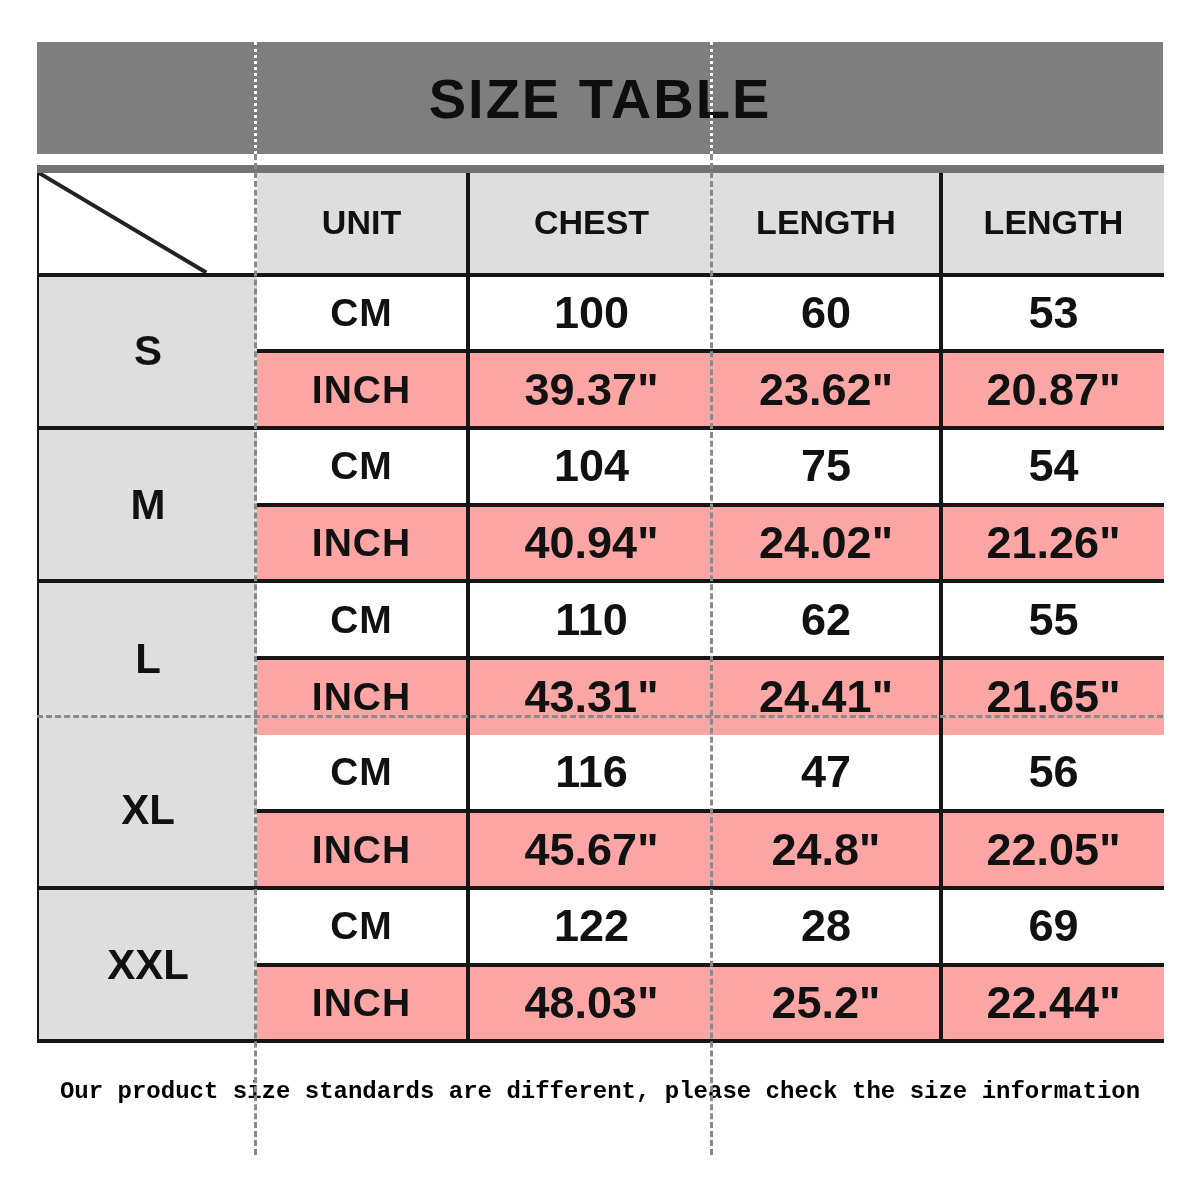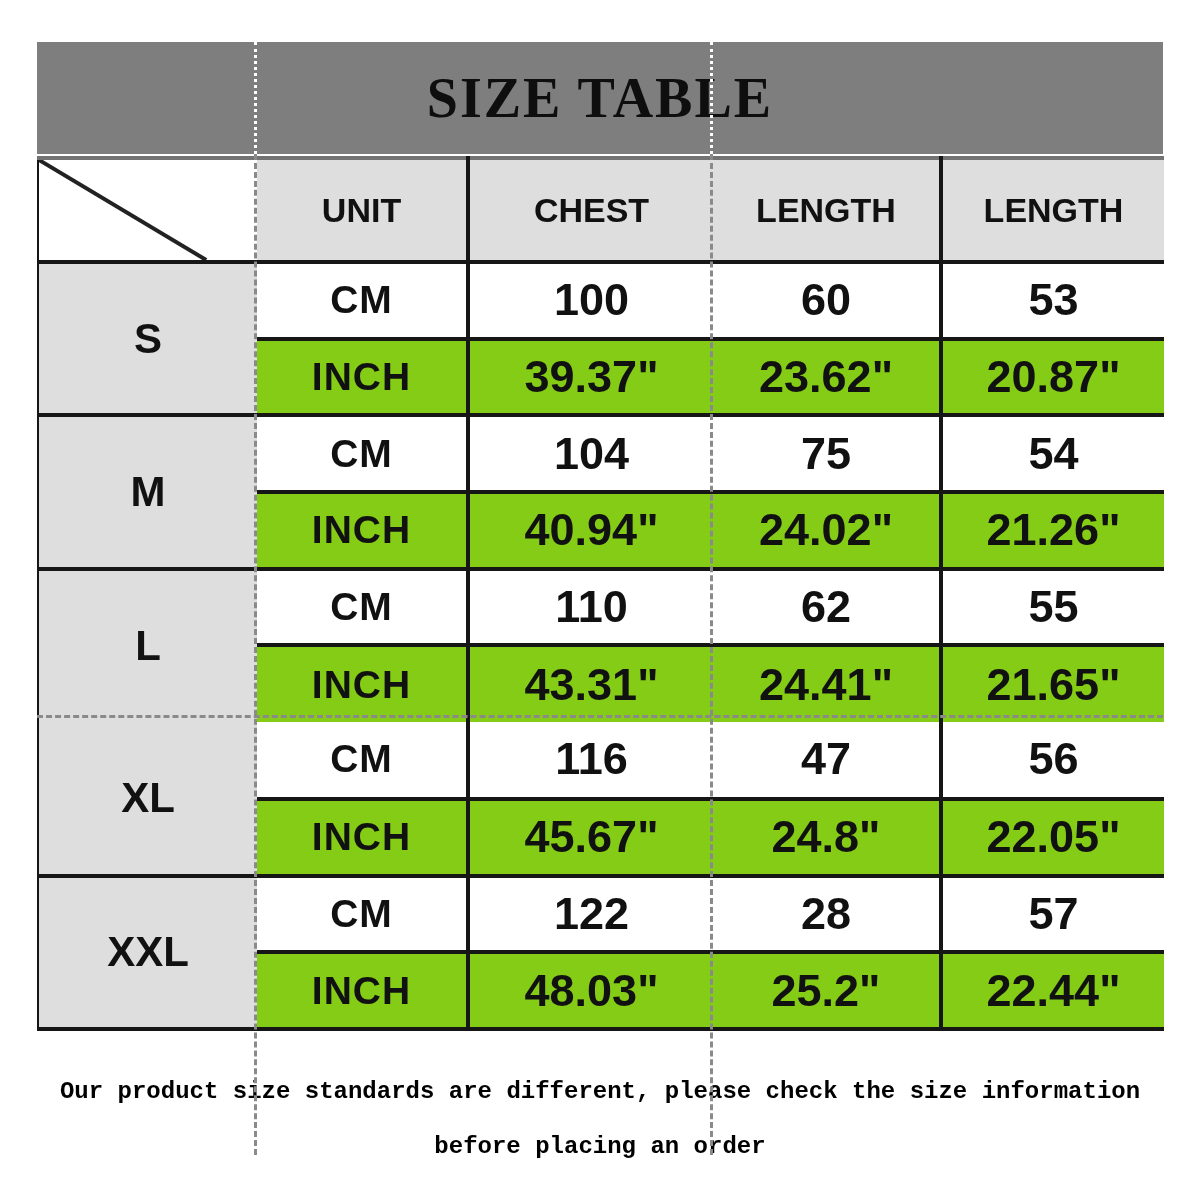--- a/index.html
+++ b/index.html
@@ -27,33 +27,32 @@
     background: #7e7e7e;
     display: flex;
     align-items: center;
     justify-content: center;
   }
   .title-text {
     font-size: 56px;
     font-weight: bold;
     letter-spacing: 2px;
     color: #0e0e0e;
-    font-family: Liberation Serif, serif;
   }
 
   
   table.tbl {
     position: absolute;
     left: 37px;
-    top: 156px;
+    top: 165px;
     width: 1126px;
     height: 871px;
     border-collapse: collapse;
     table-layout: fixed;
-    border-top: 4px solid #737373;
+    border-top: 8px solid #737373;
     border-bottom: 4px solid #161616;
     border-left: 2px solid #161616;
   }
   table.tbl th, table.tbl td {
     padding: 0;
     text-align: center;
     vertical-align: middle;
     font-weight: bold;
     overflow: hidden;
   }
@@ -71,21 +70,21 @@
   .corner { border-bottom: 4px solid #161616; }
 
   .size-cell {
     background: #dedede;
     font-size: 42px;
   }
   .unit-cell { font-size: 39px; letter-spacing: 1px; }
   .val { font-size: 45px; }
 
   .cmrow  { background: #ffffff; border-bottom: 4px solid #161616; }
-  .inchrow{ background: #84cc16; }
+  .inchrow{ background: #fca5a5; }
   .b-right { border-right: 4px solid #161616; }
   .secend { border-bottom: 4px solid #161616; }
 
   
   .vg-header {
     position: absolute;
     top: 42px;
     height: 112px;
     width: 0;
     border-left: 3px dotted #ffffff;
@@ -212,35 +211,34 @@
         <td class="val inchrow secend">45.67"</td>
         <td class="val inchrow b-right secend">24.8"</td>
         <td class="val inchrow secend">22.05"</td>
       </tr>
 
       <tr class="data-row">
         <th rowspan="2" class="size-cell">XXL</th>
         <td class="unit-cell cmrow b-right">CM</td>
         <td class="val cmrow">122</td>
         <td class="val cmrow b-right">28</td>
-        <td class="val cmrow">57</td>
+        <td class="val cmrow">69</td>
       </tr>
       <tr class="data-row">
         <td class="unit-cell inchrow b-right">INCH</td>
         <td class="val inchrow">48.03"</td>
         <td class="val inchrow b-right">25.2"</td>
         <td class="val inchrow">22.44"</td>
       </tr>
     </tbody>
   </table>
 
   <div class="vg-header vg-left"></div>
   <div class="vg-header vg-right"></div>
   <div class="vg-body vg-left"></div>
   <div class="vg-body vg-right"></div>
   <div class="hg"></div>
 
   <div class="footer-note">
     <div>Our product size standards are different, please check the size information</div>
-    <div>before placing an order</div>
   </div>
 
 </div>
 
 </body></html>

